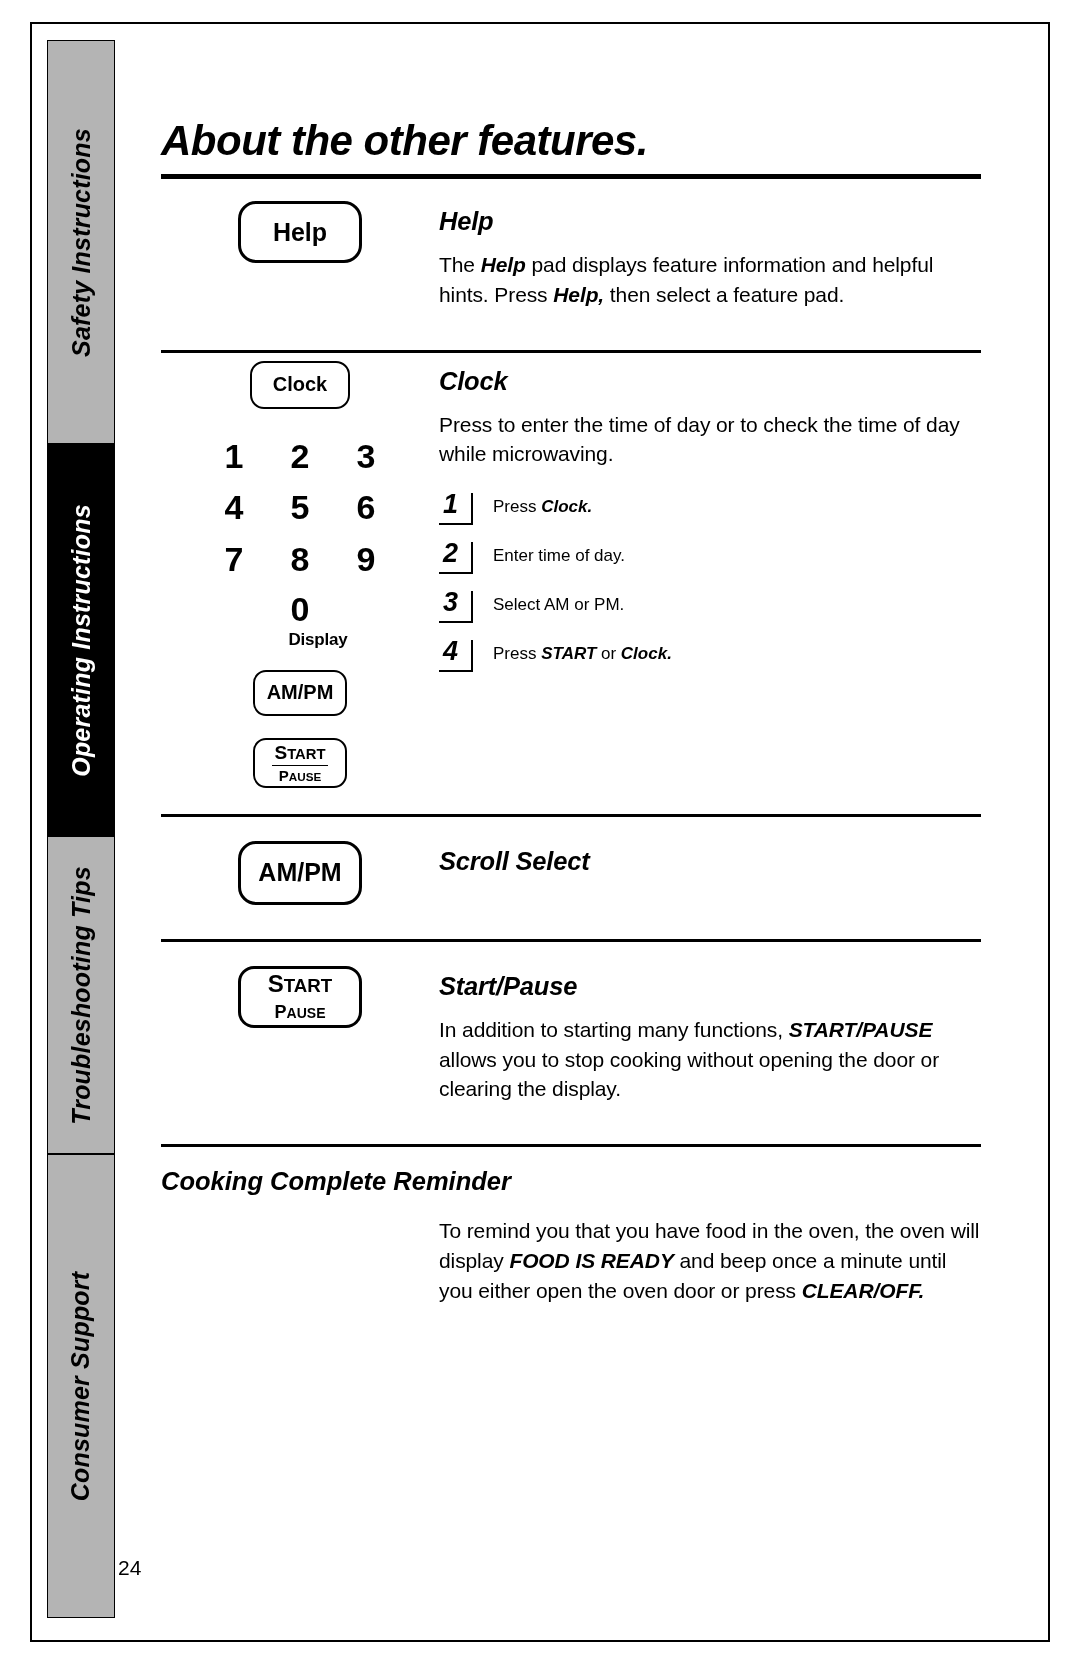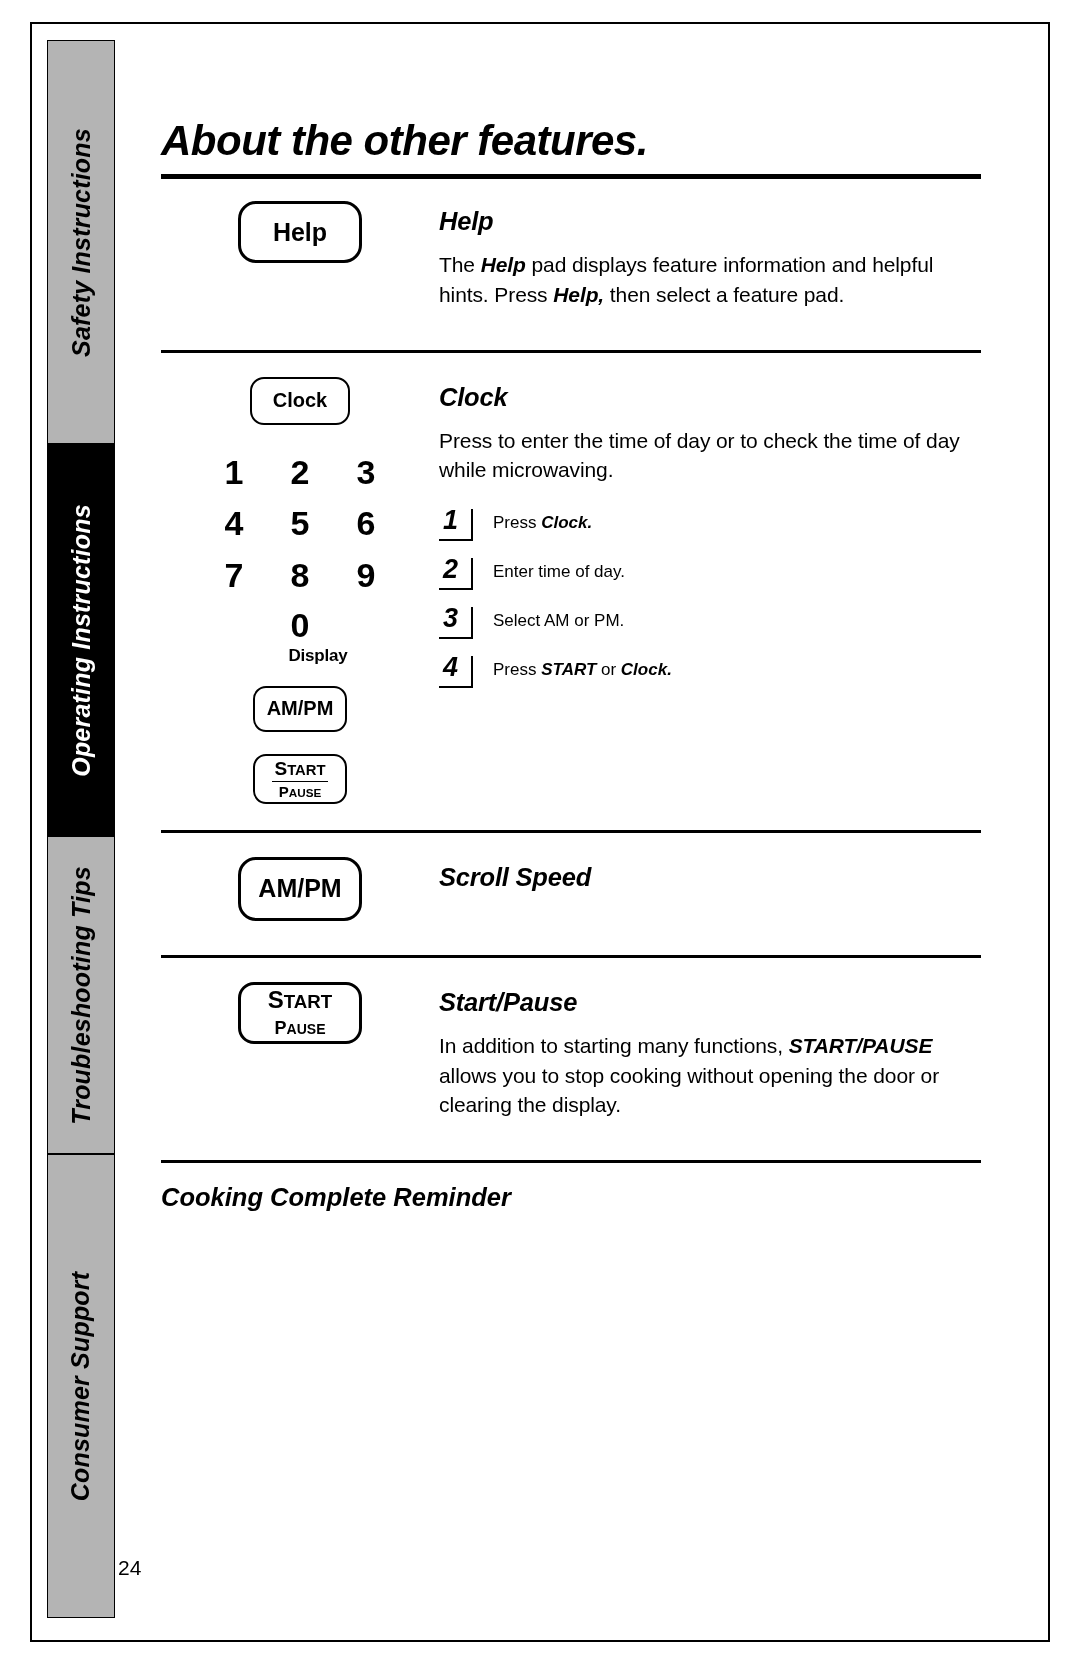--- a/index.html
+++ b/index.html
@@ -311,21 +311,21 @@
         </div>
       </div>
       <div class="text-col">
         <div class="feature-heading">Help</div>
         <p class="body-text">The <b>Help</b> pad displays feature information and helpful hints. Press <b>Help,</b> then select a feature pad.</p>
       </div>
     </div>
 
     <div class="section-rule" style="margin-top:40px;"></div>
 
-    <div class="feature-row" style="margin-top:24px;">
+    <div class="feature-row" style="margin-top:8px;">
       <div class="pad-col">
 
         <div class="pad pad-clock">
           <span>Clock</span>
         </div>
 
         <div class="keypad">
           <div class="key">1</div>
           <div class="key">2</div>
           <div class="key">3</div>
@@ -401,21 +401,21 @@
 
     <div class="section-rule" style="margin-top:26px;"></div>
 
     <div class="feature-row" style="margin-top:24px;">
       <div class="pad-col">
         <div class="pad pad-ampm-large">
           <span>AM/PM</span>
         </div>
       </div>
       <div class="text-col">
-        <div class="feature-heading">Scroll Speed</div>
+        <div class="feature-heading">Scroll Select</div>
       </div>
     </div>
 
     <div class="section-rule" style="margin-top:34px;"></div>
 
     <div class="feature-row" style="margin-top:24px;">
       <div class="pad-col">
         <div class="pad pad-startpause-large">
           <span class="start-line sc-word"><span class="cap">S</span><span class="sm">TART</span></span>
           <span class="divider"></span>
@@ -425,19 +425,20 @@
       <div class="text-col">
         <div class="feature-heading">Start/Pause</div>
         <p class="body-text">In addition to starting many functions, <b>START/PAUSE</b> allows you to stop cooking without opening the door or clearing the display.</p>
       </div>
     </div>
 
     <div class="section-rule" style="margin-top:40px;"></div>
 
     <div>
       <div class="ccr-heading">Cooking Complete Reminder</div>
+      <p class="body-text ccr-body">To remind you that you have food in the oven, the oven will display <b>FOOD IS READY</b> and beep once a minute until you either open the oven door or press <b>CLEAR/OFF.</b></p>
     </div>
 
   </div>
 
   <div class="page-number">24</div>
 
 </div>
 
 </body></html>

